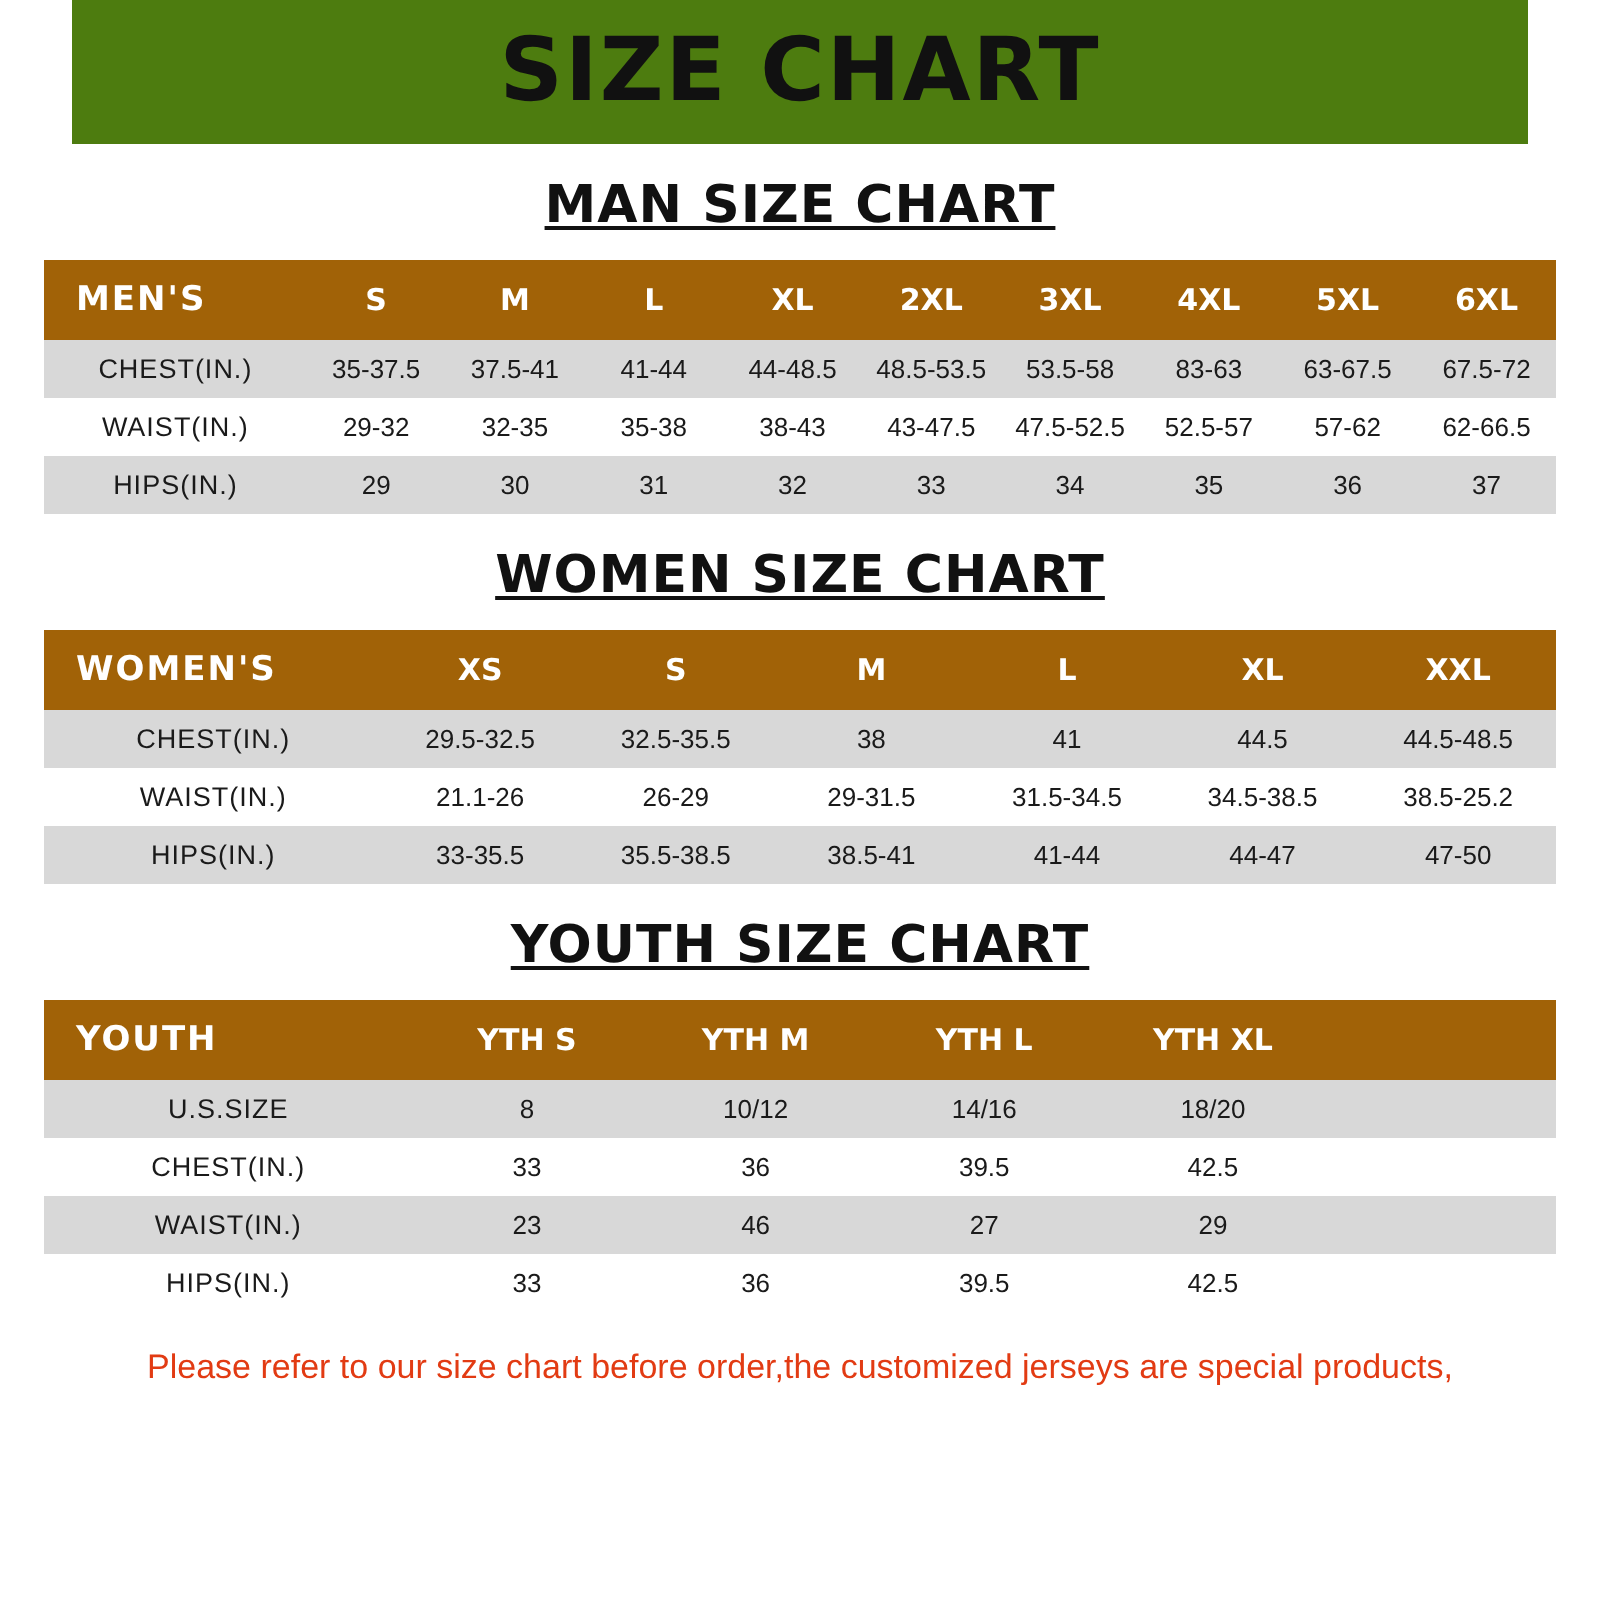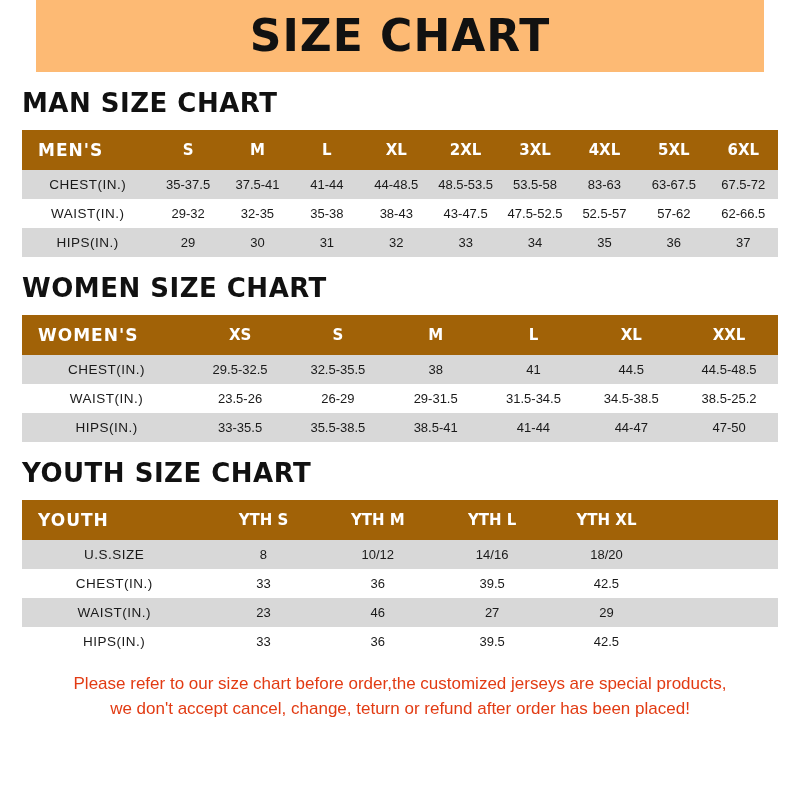--- a/index.html
+++ b/index.html
@@ -17,21 +17,21 @@
     position: relative;
     width: 800px;
     height: 800px;
     background: #ffffff;
     box-sizing: border-box;
   }
   
   .header-band {
     position: relative;
     height: 72px;
-    background: #fdba74;
+    background: #4d7c0f;
     display: flex;
     align-items: center;
     justify-content: center;
   }
   .header-band .title {
     font-family: "DejaVu Sans", sans-serif;
     font-weight: bold;
     font-size: 44px;
     letter-spacing: 1px;
     color: #111111;
@@ -44,27 +44,28 @@
   }
   .gap-left  { left: 0;   top: 0; width: 36px; height: 72px; }
   .gap-right { right: 0;  top: 0; width: 36px; height: 72px; }
 
   .content {
     padding: 0 22px;
     box-sizing: border-box;
   }
 
   .section-title {
-    text-align: left;
+    text-align: center;
     font-family: "DejaVu Sans", sans-serif;
     font-weight: bold;
     font-size: 26px;
     color: #111111;
     margin: 16px 0 12px 0;
     letter-spacing: 0.5px;
+    text-decoration: underline;
   }
 
   table.size-table {
     width: 100%;
     border-collapse: collapse;
     table-layout: fixed;
   }
   table.size-table thead th {
     background: #a16207;
     color: #ffffff;
@@ -193,21 +194,21 @@
           <td class="rowhead">CHEST(IN.)</td>
           <td>29.5-32.5</td>
           <td>32.5-35.5</td>
           <td>38</td>
           <td>41</td>
           <td>44.5</td>
           <td>44.5-48.5</td>
         </tr>
         <tr class="row-plain">
           <td class="rowhead">WAIST(IN.)</td>
-          <td>23.5-26</td>
+          <td>21.1-26</td>
           <td>26-29</td>
           <td>29-31.5</td>
           <td>31.5-34.5</td>
           <td>34.5-38.5</td>
           <td>38.5-25.2</td>
         </tr>
         <tr class="row-alt">
           <td class="rowhead">HIPS(IN.)</td>
           <td>33-35.5</td>
           <td>35.5-38.5</td>
@@ -262,17 +263,16 @@
           <td>36</td>
           <td>39.5</td>
           <td>42.5</td>
           <td></td>
         </tr>
       </tbody>
     </table>
 
     <div class="footer-note">
       <span class="line">Please refer to our size chart before order,the customized jerseys are special products,</span>
-      <span class="line">we don't accept cancel, change, teturn or refund after order has been placed!</span>
     </div>
 
   </div>
 </div>
 
 </body></html>

